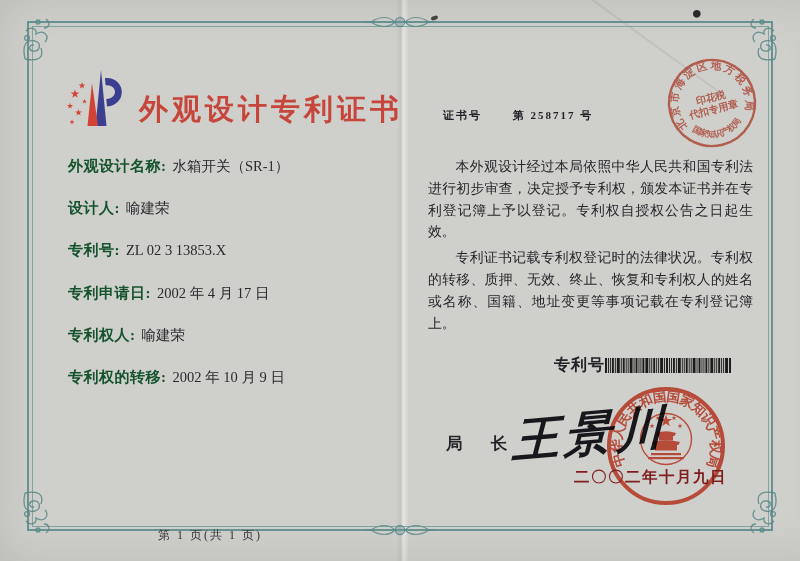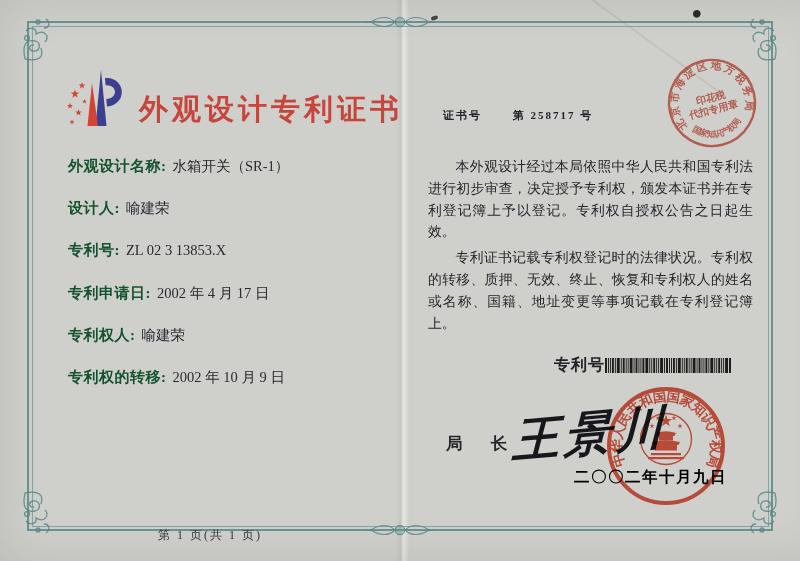--- a/index.html
+++ b/index.html
@@ -58,21 +58,21 @@
              letter-spacing:12px;color:#25252b;white-space:nowrap;}
   .sig-name{position:absolute;left:66px;top:-22px;font-size:47px;font-style:italic;
             font-weight:bold;letter-spacing:5px;color:#17171c;white-space:nowrap;
             transform:rotate(-5deg) skewX(-6deg);}
 
   .seal-main{position:absolute;left:596px;top:376px;width:140px;height:140px;
              mix-blend-mode:multiply;opacity:.93;}
   .seal-tax{position:absolute;left:664px;top:55px;width:96px;height:96px;
             mix-blend-mode:multiply;opacity:.88;transform:rotate(-14deg);}
   .seal-date{position:absolute;left:574px;top:467px;width:175px;font-size:15.5px;
-             font-weight:bold;letter-spacing:1.5px;color:#000000;white-space:nowrap;z-index:5;}
+             font-weight:bold;letter-spacing:1.5px;color:#7f1d1d;white-space:nowrap;z-index:5;}
   .z1{z-index:1}.z2{z-index:2}.z3{z-index:3}
 </style>
 </head>
 <body>
 
 <div class="scan">
   <div class="paper"></div>
   <div class="crease-v"></div>
   <div class="crease-d"></div>
   <div class="edge-right"></div>

